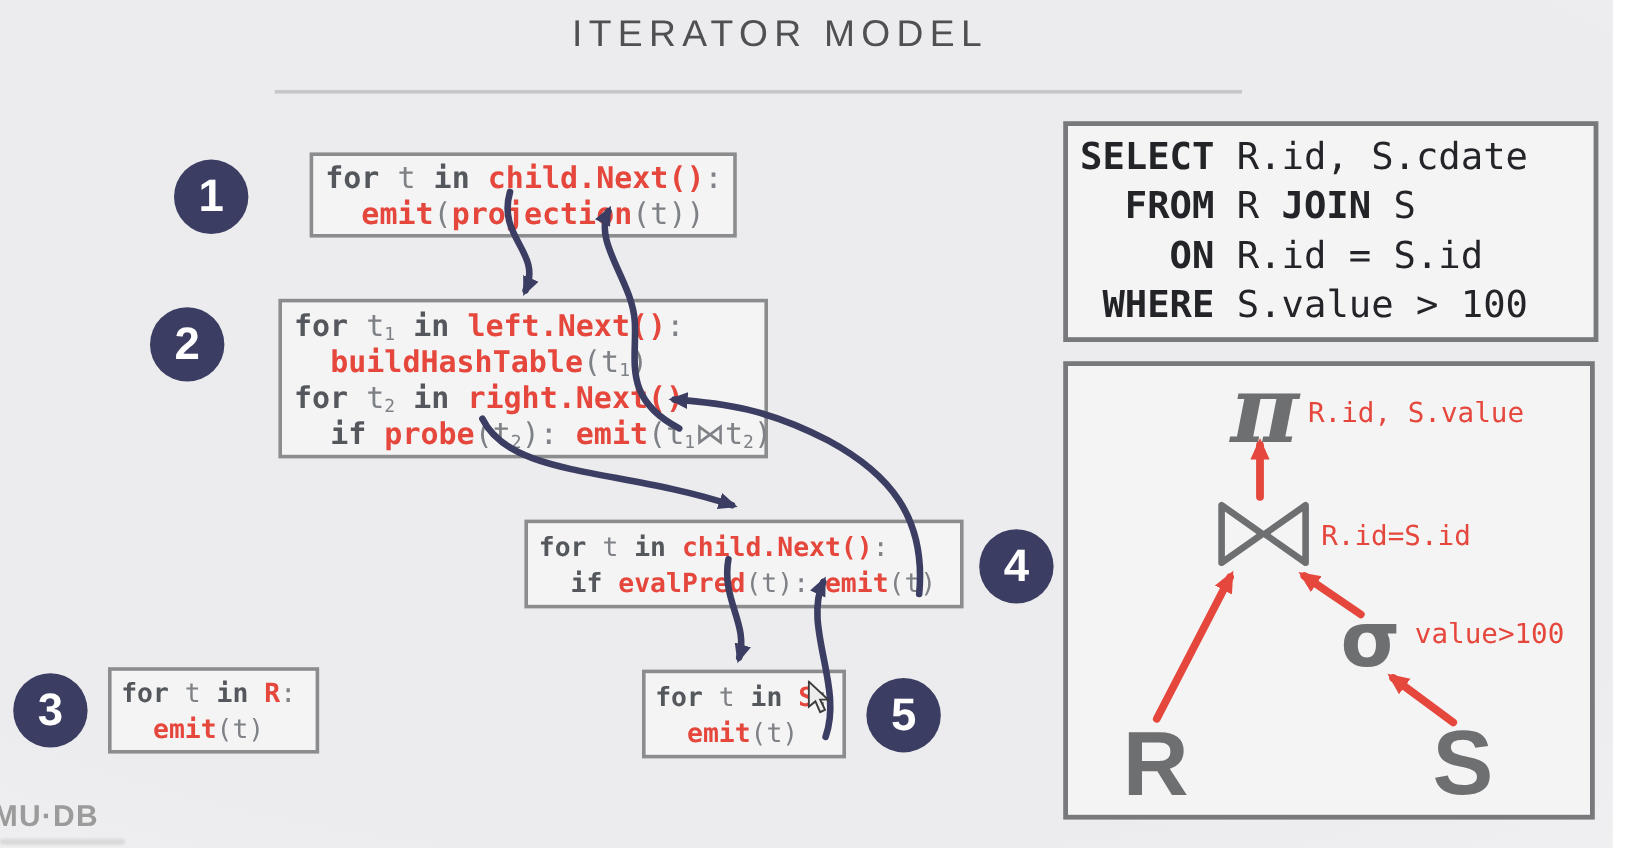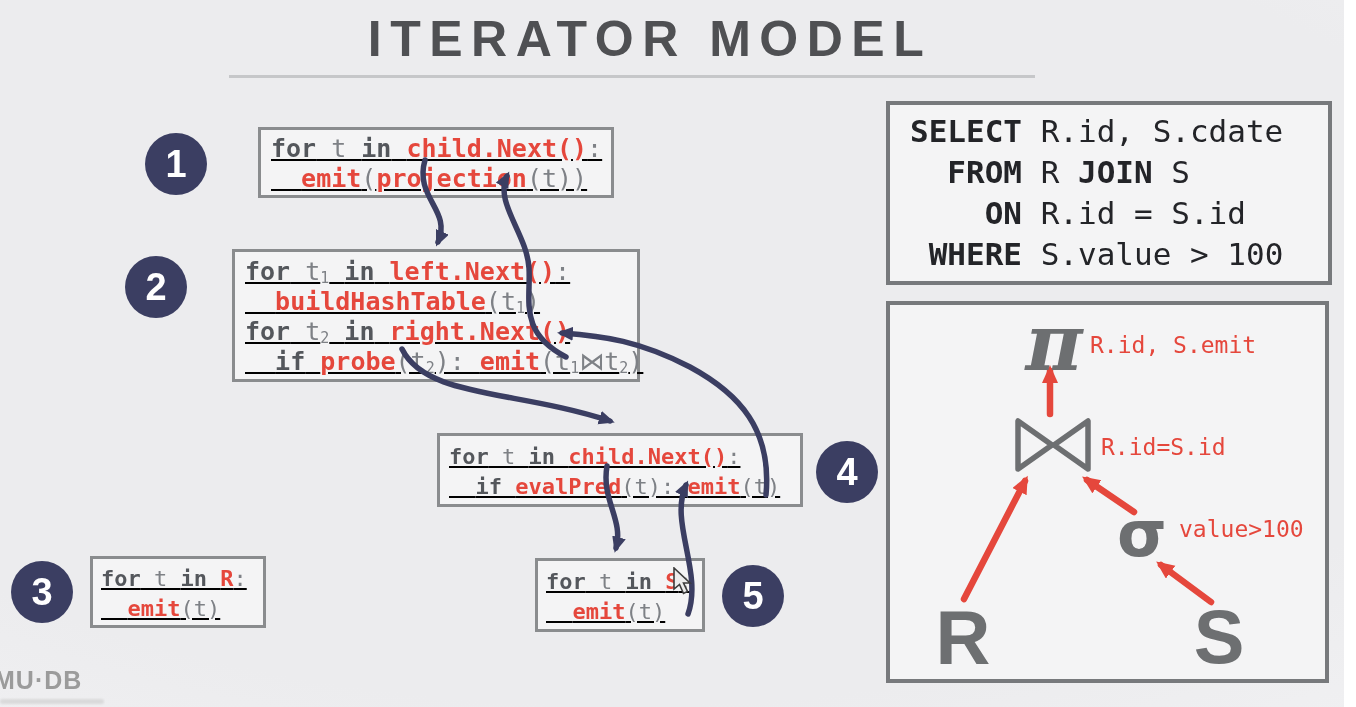--- a/index.html
+++ b/index.html
@@ -3,54 +3,53 @@
 <meta charset="utf-8">
 <style>
   html,body{margin:0;padding:0;background:#dcdcde;}
   .stage{
     position:relative;width:1356px;height:707px;overflow:hidden;
     background:radial-gradient(120% 105% at 46% 42%, #ececee 55%, #f2f2f4 82%, #fbfbfc 100%);
     font-family:"Liberation Sans", sans-serif;
   }
   .title{
     position:absolute;top:10px;left:650px;transform:translateX(-50%);
-    font-size:50px;font-weight:700;letter-spacing:.17em;white-space:nowrap;
+    font-size:31px;font-weight:400;letter-spacing:.17em;white-space:nowrap;
     color:var(--title-gray,#4f5053);
   }
   .title-underline{
     position:absolute;left:229px;top:75px;width:806px;height:3px;
     background:var(--underline,#c6c7c9);
   }
   .step-circle{
     position:absolute;width:62px;height:62px;border-radius:50%;
     background:var(--navy,#3b3e62);color:#fff;font-size:38px;font-weight:700;
     display:flex;align-items:center;justify-content:center;
   }
   .code-box{
     position:absolute;background:var(--box-bg,#f4f4f5);
     border:3px solid var(--border-light,#8a8c8e);
     box-sizing:border-box;
     font-family:"DejaVu Sans Mono","DejaVu Sans",monospace;
     white-space:pre;
-    text-decoration:underline;
   }
   .code-line{height:30px;line-height:30px;}
   .tok-kw{color:var(--code-dark,#54575c);font-weight:bold;}
   .tok-pl{color:var(--code-gray,#7e8186);}
   .tok-fn{color:var(--red,#e5473c);font-weight:bold;}
   .tok-sub{color:var(--code-gray,#7e8186);font-size:.6em;vertical-align:-.22em;}
   .tok-k{color:var(--sql-text,#232428);font-weight:bold;}
   .tok-p{color:var(--sql-text,#232428);}
   .sql-box{
     position:absolute;left:886px;top:101px;width:446px;height:184px;
     background:var(--box-bg,#f4f4f5);border:4px solid var(--border-dark,#77797c);
     box-sizing:border-box;padding:6px 10px;
     font-family:"DejaVu Sans Mono","DejaVu Sans",monospace;font-size:31px;white-space:pre;
   }
-  .sql-box .code-line{height:41px;line-height:41px;margin-left:10px;}
+  .sql-box .code-line{height:41px;line-height:41px;}
   .plan-box{
     position:absolute;left:886px;top:301px;width:443px;height:382px;
     background:var(--box-bg,#f4f4f5);border:4px solid var(--border-dark,#77797c);
     box-sizing:border-box;
   }
   .plan-el{position:absolute;transform:translate(-50%,-50%);color:var(--plan-gray,#6d6f71);white-space:nowrap;}
   .plan-pi{font-family:"DejaVu Serif",serif;font-style:italic;font-weight:bold;font-size:78px;}
   .plan-sigma{font-family:"DejaVu Sans",sans-serif;font-weight:bold;font-size:64px;}
   .plan-table{font-size:76px;font-weight:700;}
   .plan-label{
@@ -111,21 +110,21 @@
         </marker>
       </defs>
       <path class="bowtie" d="M128,116 L128,164 L162,140 Z"></path>
       <path class="bowtie" d="M198,116 L198,164 L164,140 Z"></path>
       <path class="red-arrow" d="M160,109 L160,66" marker-end="url(#rh)"></path>
       <path class="red-arrow" d="M74,294 L135,176" marker-end="url(#rh)"></path>
       <path class="red-arrow" d="M244,207 L197,175" marker-end="url(#rh)"></path>
       <path class="red-arrow" d="M321,297 L271,260" marker-end="url(#rh)"></path>
     </svg>
     <div class="plan-el plan-pi" style="left:164px;top:37px;">π</div>
-    <div class="plan-label" style="left:200px;top:40px;">R.id, S.emit</div>
+    <div class="plan-label" style="left:200px;top:40px;">R.id, S.value</div>
     <div class="plan-label" style="left:211px;top:142px;text-align:right;">R.id=S.id</div>
     <div class="plan-el plan-sigma" style="left:252px;top:229px;">σ</div>
     <div class="plan-label" style="left:289px;top:224px;">value&gt;100</div>
     <div class="plan-el plan-table" style="left:73px;top:332px;">R</div>
     <div class="plan-el plan-table" style="left:329px;top:331px;">S</div>
   </div>
 
   <svg class="overlay" width="1356" height="707" viewBox="0 0 1356 707">
     <defs>
       <marker id="nh" markerUnits="userSpaceOnUse" markerWidth="20" markerHeight="18" refX="11" refY="7" orient="auto">

